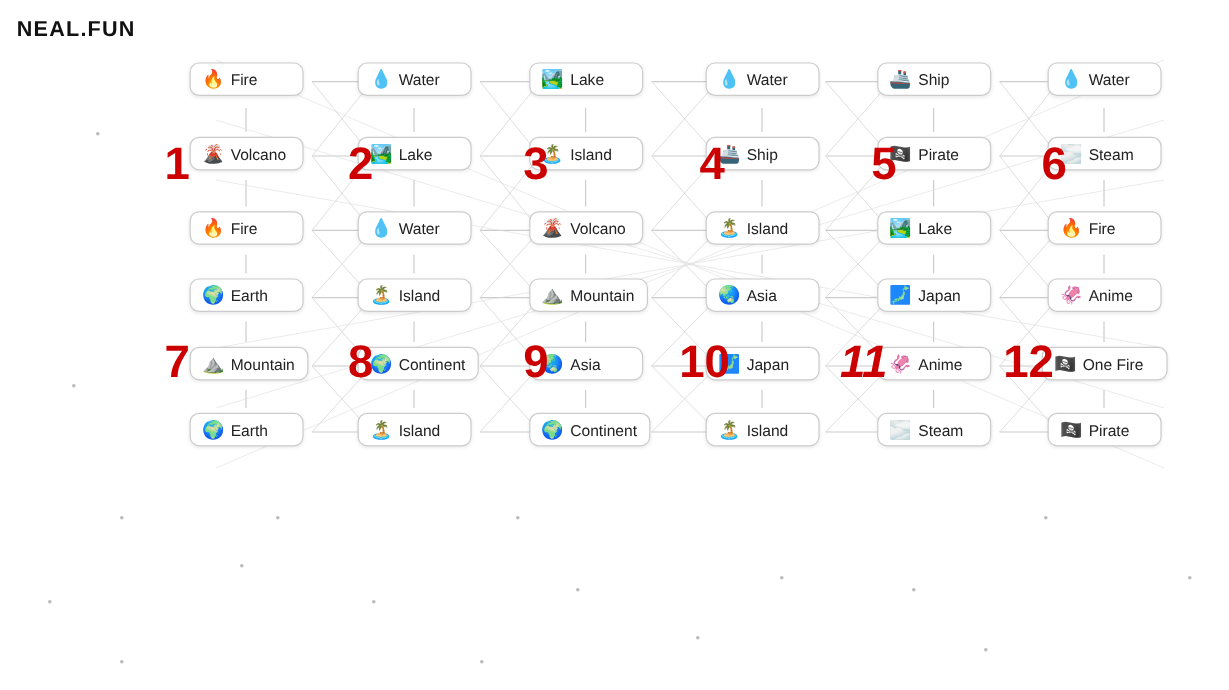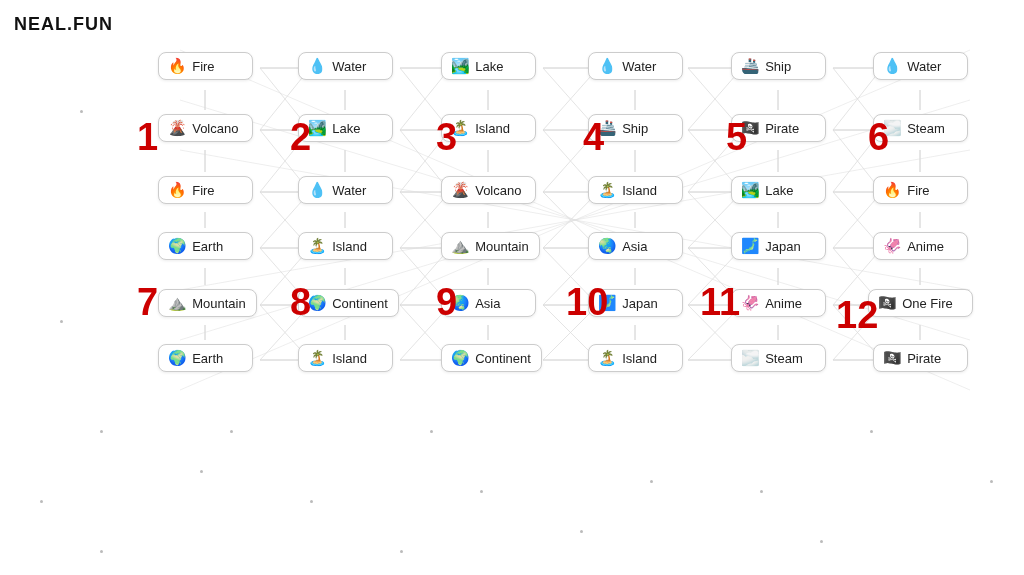--- a/index.html
+++ b/index.html
@@ -367,22 +367,22 @@
     <div class="step-label" style="left: 137px; top: 118px;">1</div>
     <div class="step-label" style="left: 290px; top: 118px;">2</div>
     <div class="step-label" style="left: 436px; top: 118px;">3</div>
     <div class="step-label" style="left: 583px; top: 118px;">4</div>
     <div class="step-label" style="left: 726px; top: 118px;">5</div>
     <div class="step-label" style="left: 868px; top: 118px;">6</div>
     <div class="step-label" style="left: 137px; top: 283px;">7</div>
     <div class="step-label" style="left: 290px; top: 283px;">8</div>
     <div class="step-label" style="left: 436px; top: 283px;">9</div>
     <div class="step-label" style="left: 566px; top: 283px;">10</div>
-    <div class="step-label" style="left: 700px; top: 283px;">11</div>
-    <div class="step-label" style="left: 836px; top: 296px;">12</div>
+    <div class="step-label" style="left: 700px; top: 283px; font-style: italic;">11</div>
+    <div class="step-label" style="left: 836px; top: 283px;">12</div>
   </div>
 <div id="dots-container">
     <div class="dot" style="left: 80px; top: 110px;"></div>
     <div class="dot" style="left: 430px; top: 430px;"></div>
     <div class="dot" style="left: 870px; top: 430px;"></div>
     <div class="dot" style="left: 60px; top: 320px;"></div>
     <div class="dot" style="left: 200px; top: 470px;"></div>
     <div class="dot" style="left: 650px; top: 480px;"></div>
     <div class="dot" style="left: 950px; top: 290px;"></div>
     <div class="dot" style="left: 100px; top: 430px;"></div>

